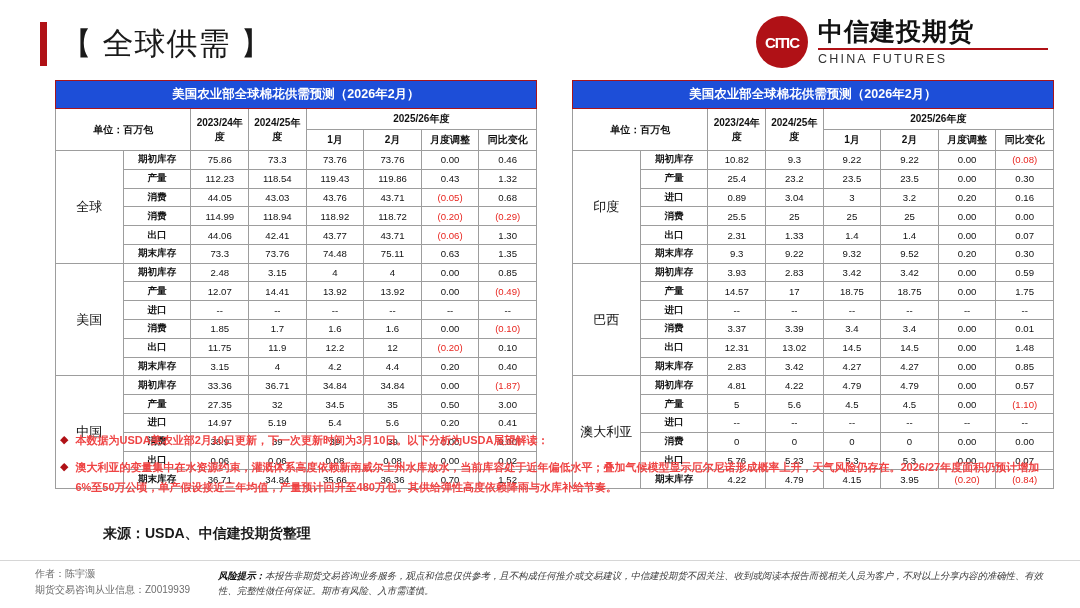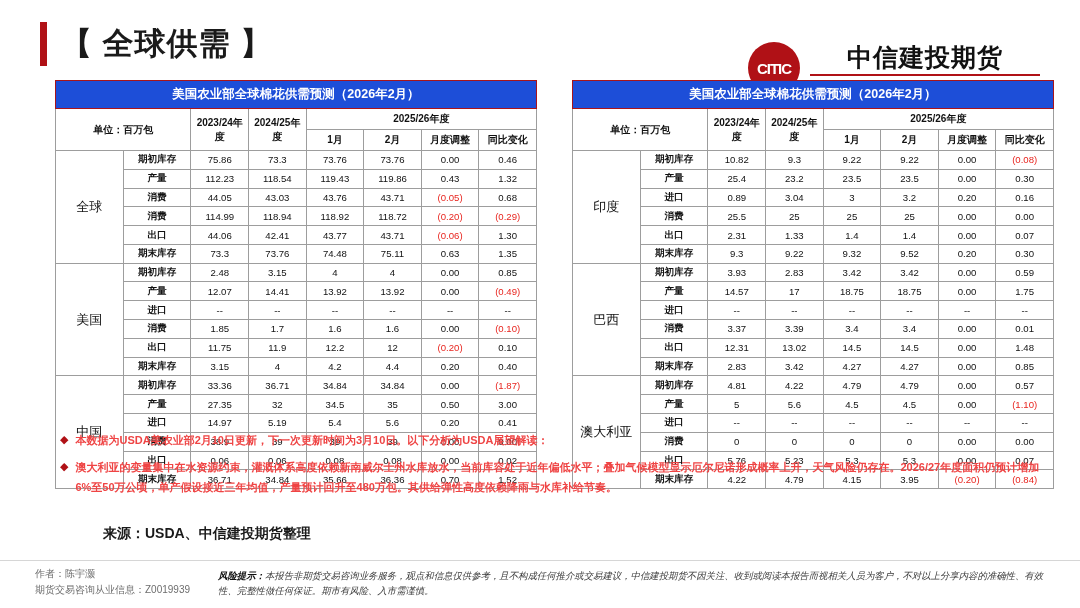--- a/index.html
+++ b/index.html
@@ -12,33 +12,33 @@
     overflow:hidden;
   }
   
   .page-title-wrap{
     position:absolute;left:40px;top:22px;display:flex;align-items:center;
   }
   .title-bar{
     width:7px;height:44px;background:#b01116;margin-right:14px;
   }
   .page-title{
-    font-size:31px;font-weight:bold;letter-spacing:1px;color:#1a1a1a;
+    font-size:31px;font-weight:normal;letter-spacing:1px;color:#1a1a1a;
     line-height:44px;white-space:nowrap;
   }
   .brand{
-    position:absolute;right:40px;top:16px;display:flex;align-items:center;margin-top:26px;
+    position:absolute;right:32px;top:16px;display:flex;align-items:center;
   }
   .brand-mark{
     width:52px;height:52px;border-radius:50%;background:#b01116;
     display:flex;align-items:center;justify-content:center;
     color:#fff;font-size:15px;font-weight:bold;letter-spacing:-1px;
     margin-right:10px;
   }
-  .brand-txt{line-height:1.05;text-align:center;}
+  .brand-txt{line-height:1.05;}
   .brand-cn{font-size:25px;font-weight:bold;color:#111;letter-spacing:1px;}
   .brand-en{font-size:12.5px;color:#333;letter-spacing:2.2px;margin-top:3px;}
   .brand-rule{height:2px;background:#b01116;width:230px;margin-top:4px;}
 
   
   .tbl-wrap{position:absolute;}
   .tbl-left{left:55px;top:80px;width:482px;}
   .tbl-right{left:572px;top:80px;width:482px;}
   table{
     border-collapse:collapse;width:100%;

